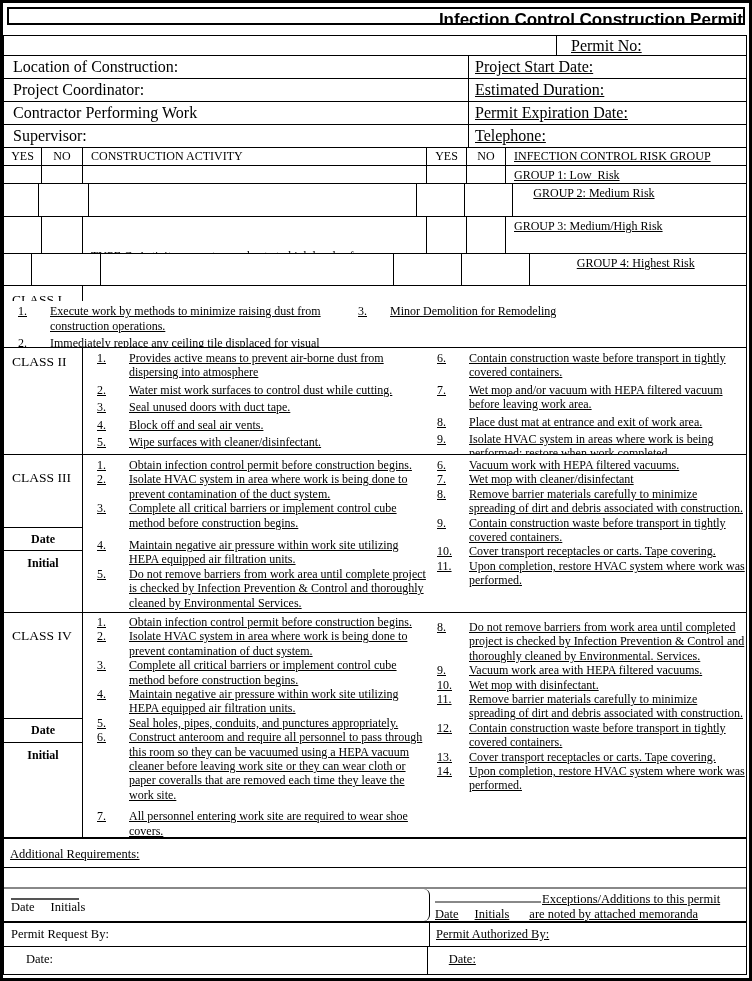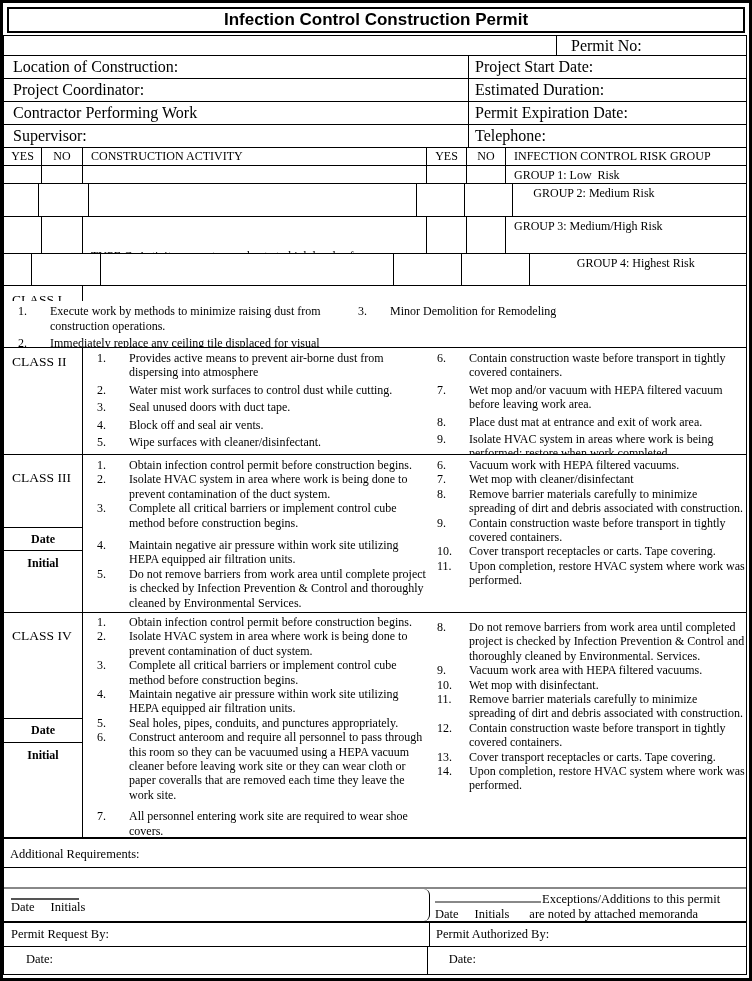--- a/index.html
+++ b/index.html
@@ -1,25 +1,25 @@
 <!DOCTYPE html>
 <html><head>
 <meta charset="utf-8">
 <style>
   * { margin:0; padding:0; box-sizing:border-box; }
   html,body { width:752px; height:981px; background:#fff; }
   body { font-family:"Liberation Serif", serif; color:#000; position:relative; }
   .page { position:absolute; left:0; top:0; width:752px; height:981px; border:3px solid #000; overflow:hidden; background:#fff; }
-  .titlebox { margin:4px 4px 2px 4px; height:26px; border:2px solid #000; text-align:center;
+  .titlebox { margin:4px 4px 10px 4px; height:18px; border:2px solid #000; text-align:right;
               font-family:"Liberation Sans", sans-serif; font-weight:bold; font-size:17px; line-height:22px; }
   .tbl { width:744px; border:1px solid #000; }
   .row { display:flex; border-bottom:1px solid #000; overflow:hidden; }
   .row:last-child { border-bottom:none; }
   .cell { border-right:1px solid #000; overflow:hidden; }
-  .cell:last-child { border-right:none; }
+  .cell:last-child { border-right:none;text-decoration:underline; }
 
   
   .r-permit { height:20px; }
   .c-pfill { width:553px; }
   .c-pno { width:189px; font-size:16px; padding:0 0 0 14px; line-height:19px; }
   .r-field { height:23px; }
   .c-fl { width:465px; font-size:16px; padding:1px 0 0 9px; line-height:20px; }
   .c-fr { width:277px; font-size:16px; padding:1px 0 0 6px; line-height:20px; }
 
   

